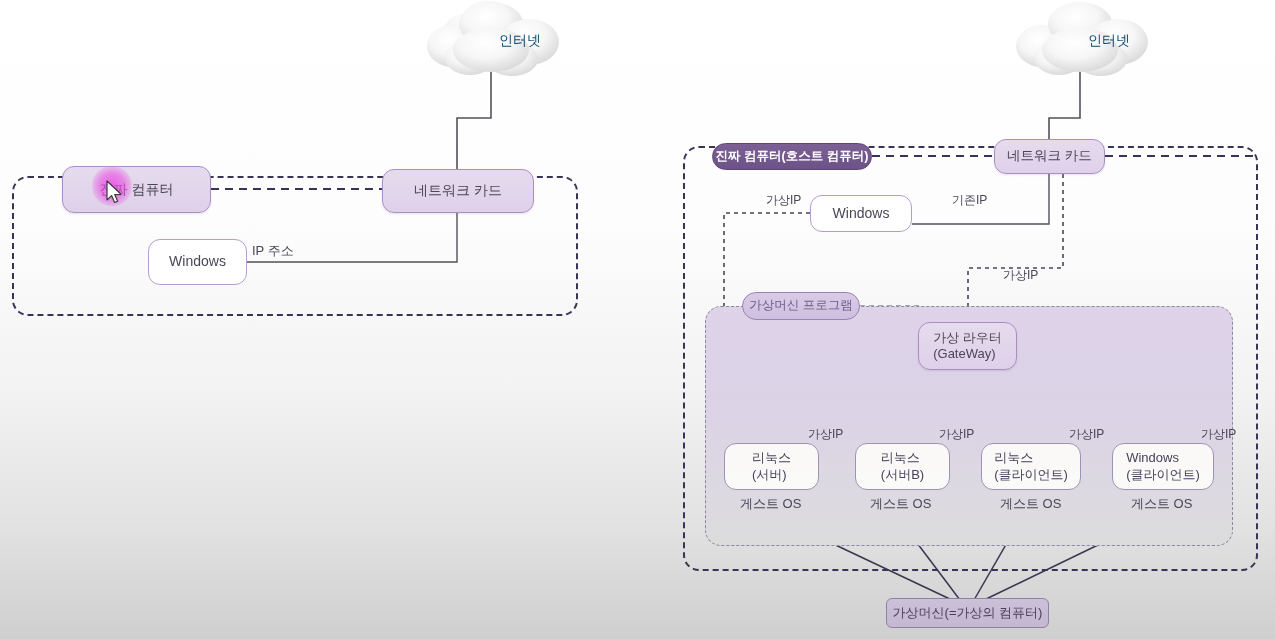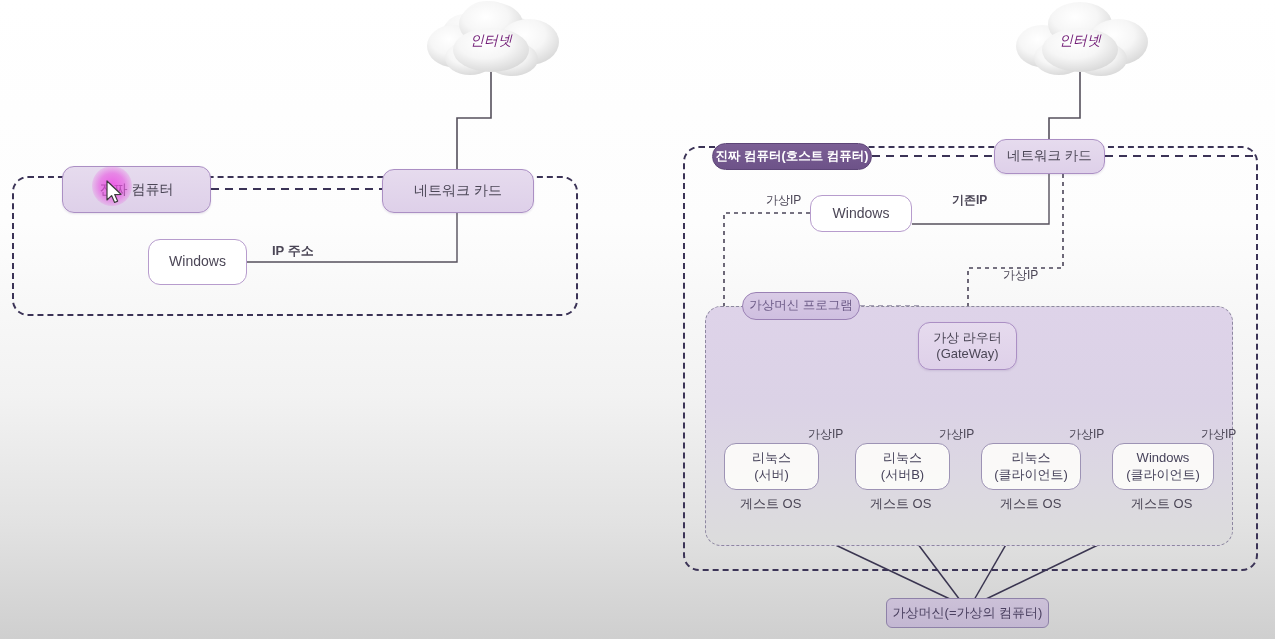--- a/index.html
+++ b/index.html
@@ -13,21 +13,20 @@
     background: linear-gradient(to bottom, #ffffff 0%, #fdfdfd 35%, #f2f2f2 62%, #e2e2e2 82%, #cfcfcf 100%);
     position: relative;
   }
   #stage { position: absolute; inset: 0; }
 
   svg.layer { position: absolute; left: 0; top: 0; width: 1275px; height: 639px; pointer-events: none; }
 
   .node {
     position: absolute;
     display: flex; align-items: center; justify-content: center;
-    text-align: center;
     border-radius: 12px;
     color: #4b4656;
     line-height: 1.25;
     white-space: pre-line;
   }
 
   
   .n-purple {
     background: linear-gradient(to bottom, #e6dbee 0%, #ded0e9 100%);
     border: 1px solid #ab8fc4;
@@ -83,24 +82,23 @@
   .label {
     position: absolute;
     color: #4b4656;
     white-space: nowrap;
   }
   .lbl-sm { font-size: 12px; margin-left: 33px; }
   .lbl-md { font-size: 13px; }
 
   .cloud-text {
     position: absolute;
-    color: #701a75;
+    color: #0c4a6e;
     white-space: nowrap;
-    text-align: center;
-    font-style: italic;
+    text-align: right;
   }
 
   
   #cursor-hl {
     position: absolute;
     width: 40px; height: 40px;
     border-radius: 50%;
     background: radial-gradient(circle, rgba(238,72,229,.85) 0%, rgba(232,84,225,.62) 45%, rgba(230,120,225,.15) 75%, rgba(230,120,225,0) 100%);
     pointer-events: none;
   }
@@ -185,21 +183,21 @@
   </div>
 
   <div class="node n-purple" style="left:382px; top:169px; width:152px; height:44px; font-size:14px;">
     <span>네트워크 카드</span>
   </div>
 
   <div class="node n-white" style="left:148px; top:239px; width:99px; height:46px; font-size:14px;">
     <span>Windows</span>
   </div>
 
-  <div class="label lbl-md" style="left:272px; top:242px;font-weight:bold;">IP 주소</div>
+  <div class="label lbl-md" style="left:252px; top:242px;">IP 주소</div>
 
   <div class="dash-box" style="left:683px; top:146px; width:575px; height:425px;"></div>
 
   <div class="panel-vm" style="left:705px; top:306px; width:528px; height:240px;"></div>
 
   <div class="cloud-text" style="left:1030px; top:32px; width:100px; font-size:14px;">인터넷</div>
 
   <div class="node n-dark" style="left:712px; top:143px; width:160px; height:27px; font-size:12.5px;">
     <span>진짜 컴퓨터(호스트 컴퓨터)</span>
   </div>
@@ -207,21 +205,21 @@
   <div class="node n-purple" style="left:994px; top:139px; width:111px; height:35px; font-size:13.5px;">
     <span>네트워크 카드</span>
   </div>
 
   <div class="node n-white" style="left:810px; top:195px; width:102px; height:37px; font-size:14px;">
     <span>Windows</span>
   </div>
 
   <div class="label lbl-sm" style="left:733px; top:192px;">가상IP</div>
 
-  <div class="label lbl-sm" style="left:919px; top:192px;font-weight:bold;">기존IP</div>
+  <div class="label lbl-sm" style="left:919px; top:192px;">기존IP</div>
 
   <div class="label lbl-sm" style="left:970px; top:267px;">가상IP</div>
 
   <div class="node n-purple" style="left:918px; top:322px; width:99px; height:48px; font-size:13px;">
     <span>가상 라우터
 (GateWay)</span>
   </div>
 
   <div class="node n-mid" style="left:742px; top:292px; width:118px; height:28px; font-size:12.5px;">
     <span>가상머신 프로그램</span>

